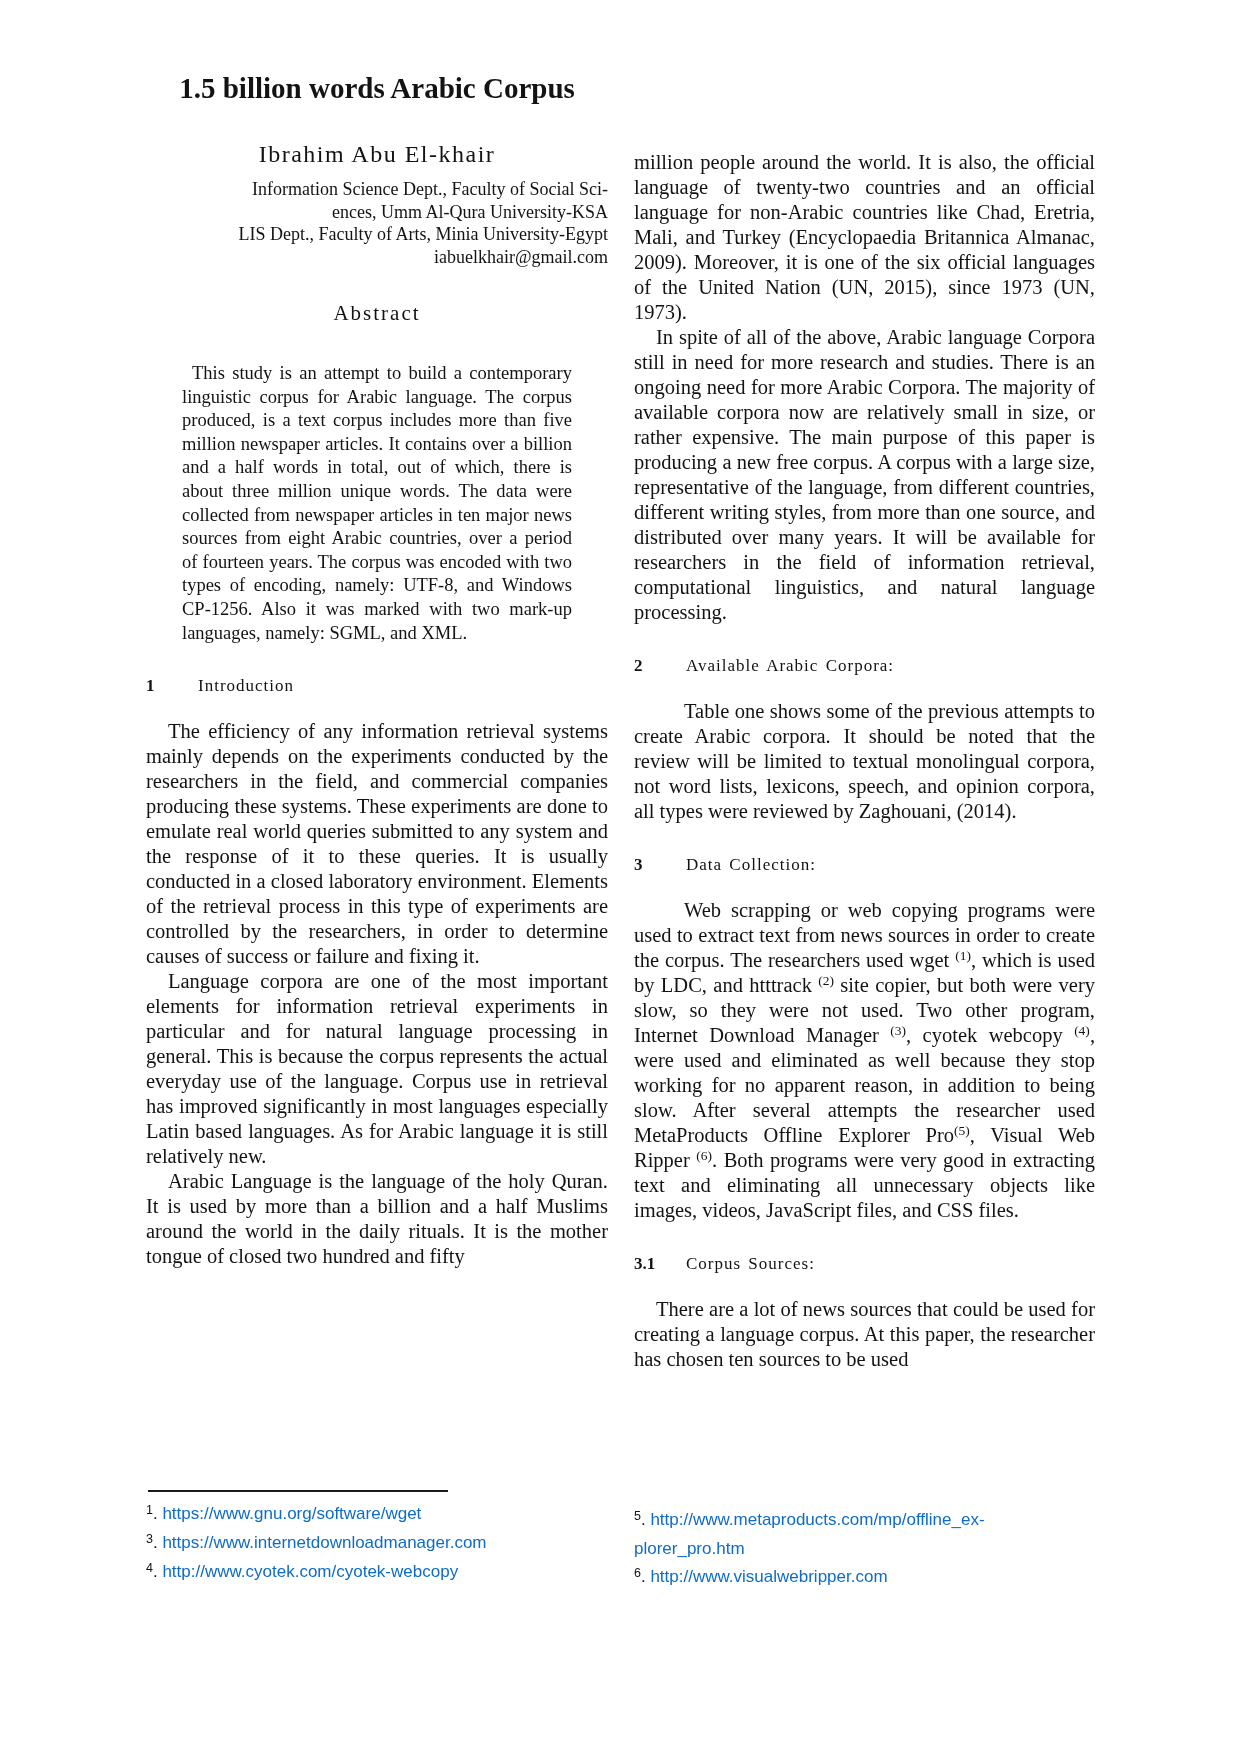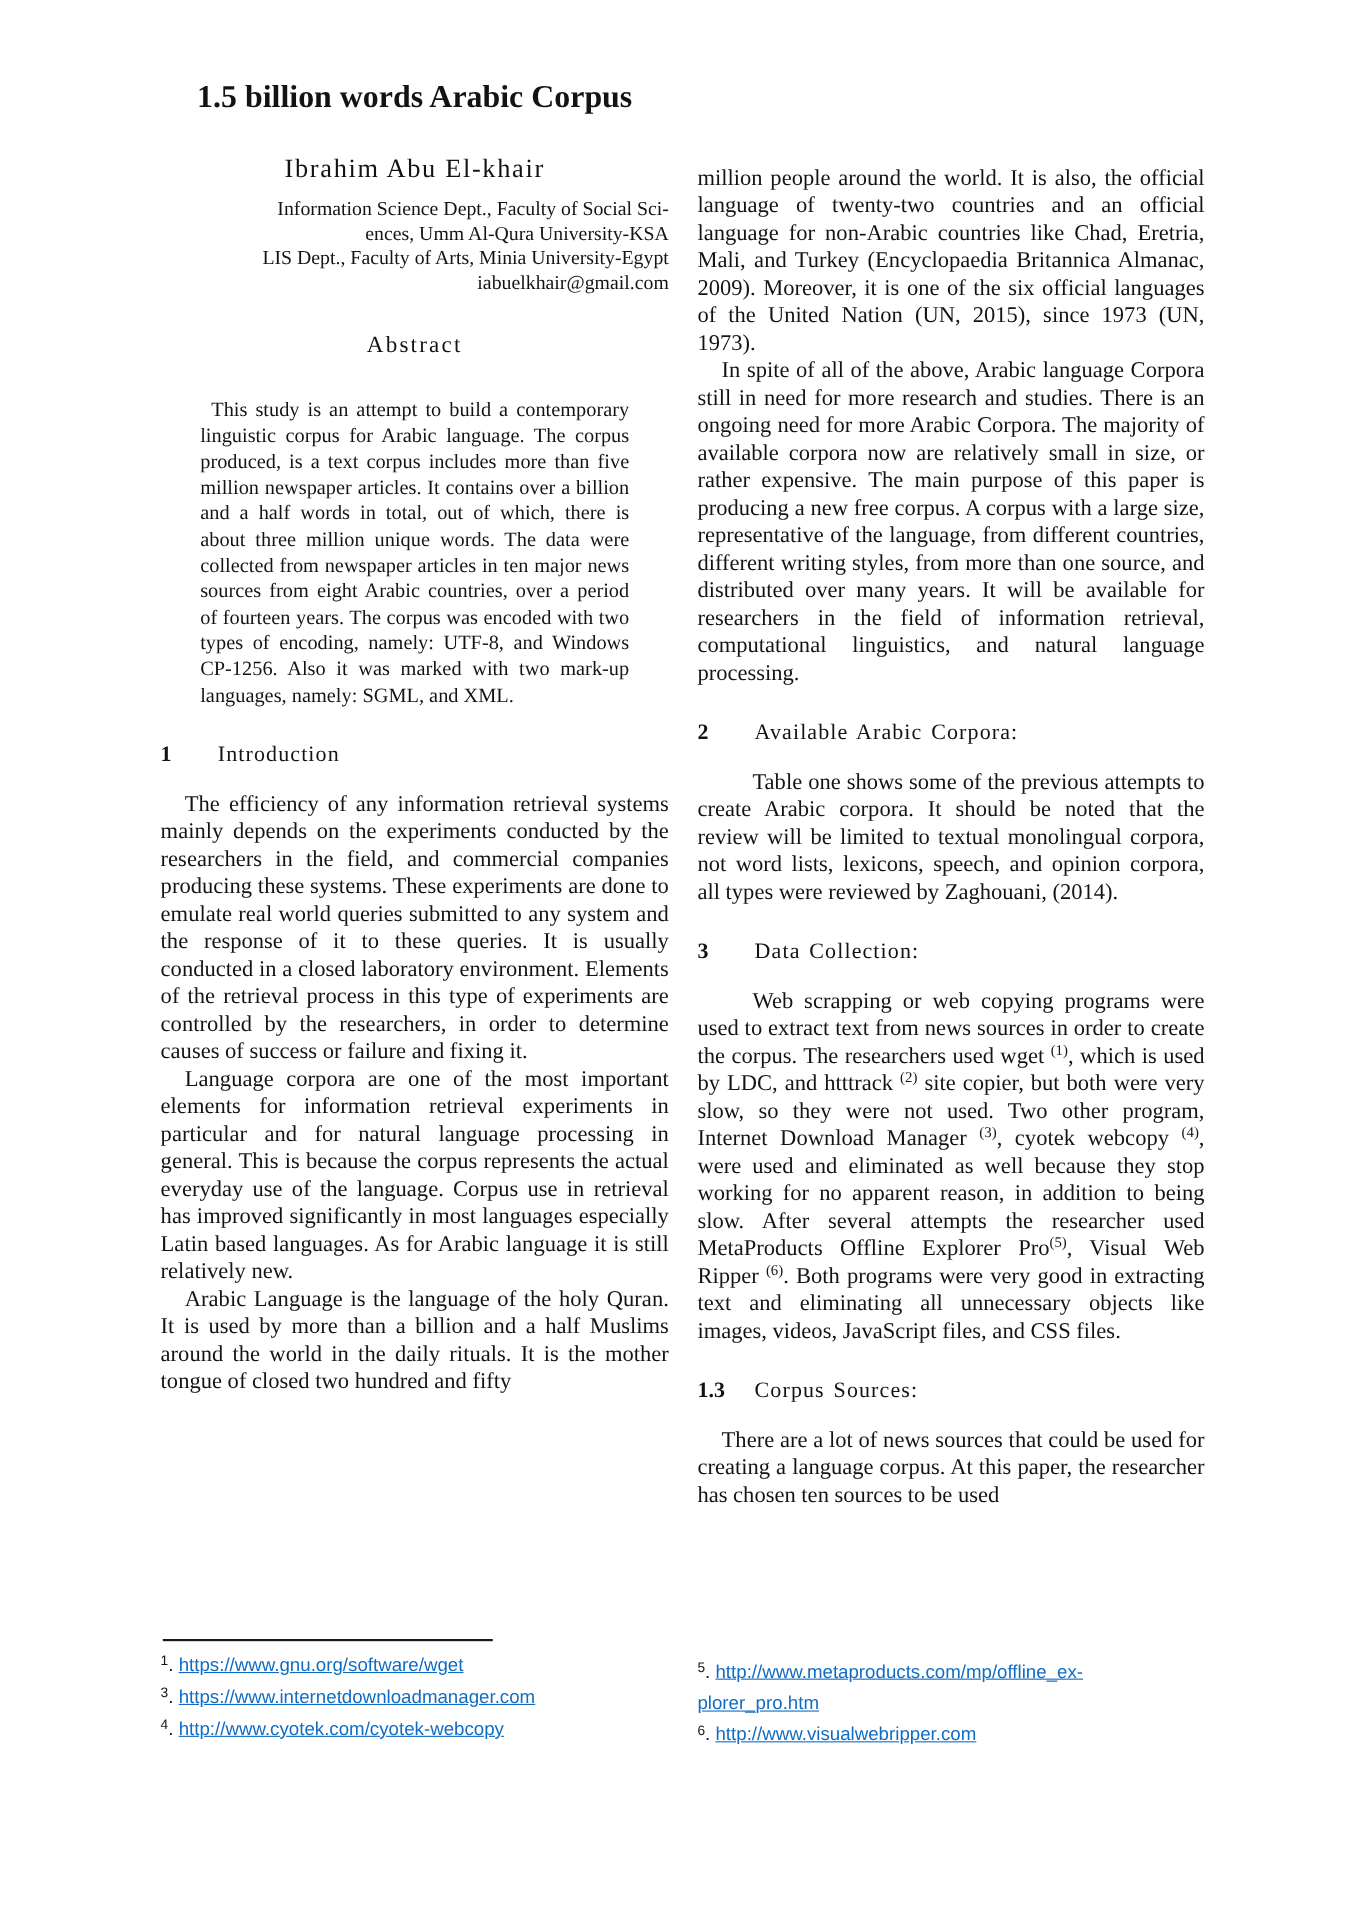--- a/index.html
+++ b/index.html
@@ -14,37 +14,37 @@
   .col { position: absolute; }
   .col-left  { left: 146px; top: 0;     width: 462px; }
   .col-right { left: 634px; top: 150px; width: 461px; }
 
   .paper-title { margin: 68px 0 0; font-size: 29px; line-height: 40px; font-weight: bold; text-align: center; }
   .author-name { margin-top: 30px; font-size: 24px; line-height: 32px; text-align: center; letter-spacing: 1.5px; font-weight: normal; }
   .affil { margin-top: 8px; font-size: 18px; line-height: 22.5px; text-align: right; }
   .abstract-heading { margin-top: 32px; font-size: 21px; line-height: 26px; text-align: center; letter-spacing: 2px; }
   .abstract-body { margin: 36px 0 0; padding: 0 36px; font-size: 18.5px; line-height: 23.6px; text-align: justify; text-indent: 10px; }
 
-  .sec-heading { margin: 28px 0 20px; font-size: 20px; line-height: 26px; white-space: nowrap; }
+  .sec-heading { margin: 28px 0 20px; font-size: 17px; line-height: 26px; white-space: nowrap; }
   .sec-num { font-weight: bold; display: inline-block; min-width: 52px; }
   .sec-text { letter-spacing: 1px; word-spacing: 2px; }
 
   .para { margin: 0; font-size: 20.5px; line-height: 25px; text-align: justify; }
   .ind-none   { text-indent: 0; }
   .ind-normal { text-indent: 22px; }
   .ind-wide   { text-indent: 50px; }
 
   .supref { font-size: 13.5px; position: relative; top: -7px; line-height: 0; }
 
   .footnotes { position: absolute; font-family: "Liberation Sans", sans-serif; font-size: 17px; line-height: 28px; }
   .footnotes-left  { left: 146px; top: 1490px; width: 462px; }
   .footnotes-right { left: 634px; top: 1506px; width: 461px; }
   .fn-rule { width: 300px; height: 0; border-top: 2px solid var(--rule, #1a1a1a); margin: 0 0 8px 2px; }
   .fn-num  { font-size: 12.5px; position: relative; top: -5px; }
-  .fn-link { color: var(--link, #0f6cc4); text-decoration: underline; cursor: pointer; }
+  .fn-link { color: var(--link, #0f6cc4); cursor: pointer; }
 </style>
 </head>
 <body>
 
 <div class="page">
 
   <div class="col col-left">
     <h1 class="paper-title">1.5 billion words Arabic Corpus</h1>
     <div class="author-name">Ibrahim Abu El-khair</div>
     <div class="affil" id="affil">
@@ -64,21 +64,21 @@
   </div>
 
   <div class="col col-right">
     <div id="right-flow">
         <p class="para ind-none">million people around the world. It is also, the official language of twenty-two countries and an official language for non-Arabic countries like Chad, Eretria, Mali, and Turkey (Encyclopaedia Britannica Almanac, 2009). Moreover, it is one of the six official languages of the United Nation (UN, 2015), since 1973 (UN, 1973).</p>
         <p class="para ind-normal">In spite of all of the above, Arabic language Corpora still in need for more research and studies. There is an ongoing need for more Arabic Corpora. The majority of available corpora now are relatively small in size, or rather expensive. The main purpose of this paper is producing a new free corpus. A corpus with a large size, representative of the language, from different countries, different writing styles, from more than one source, and distributed over many years. It will be available for researchers in the field of information retrieval, computational linguistics, and natural language processing.</p>
         <div class="sec-heading"><span class="sec-num">2</span><span class="sec-text">Available Arabic Corpora:</span></div>
         <p class="para ind-wide">Table one shows some of the previous attempts to create Arabic corpora. It should be noted that the review will be limited to textual monolingual corpora, not word lists, lexicons, speech, and opinion corpora, all types were reviewed by Zaghouani, (2014).</p>
         <div class="sec-heading"><span class="sec-num">3</span><span class="sec-text">Data Collection:</span></div>
         <p class="para ind-wide">Web scrapping or web copying programs were used to extract text from news sources in order to create the corpus. The researchers used wget <span class="supref">(1)</span>, which is used by LDC, and htttrack <span class="supref">(2)</span> site copier, but both were very slow, so they were not used. Two other program, Internet Download Manager <span class="supref">(3)</span>, cyotek webcopy <span class="supref">(4)</span>, were used and eliminated as well because they stop working for no apparent reason, in addition to being slow. After several attempts the researcher used MetaProducts Offline Explorer Pro<span class="supref">(5)</span>, Visual Web Ripper <span class="supref">(6)</span>. Both programs were very good in extracting text and eliminating all unnecessary objects like images, videos, JavaScript files, and CSS files.</p>
-        <div class="sec-heading"><span class="sec-num">1.3</span><span class="sec-text">Corpus Sources:</span></div>
+        <div class="sec-heading"><span class="sec-num">3.1</span><span class="sec-text">Corpus Sources:</span></div>
         <p class="para ind-normal">There are a lot of news sources that could be used for creating a language corpus. At this paper, the researcher has chosen ten sources to be used</p>
       </div>
   </div>
 
   <div class="footnotes footnotes-left" id="fn-left">
       <div class="fn-rule"></div>
       <div class="fn-item"><span class="fn-num">1</span>. <a class="fn-link">https://www.gnu.org/software/wget</a></div>
       <div class="fn-item"><span class="fn-num">3</span>. <a class="fn-link">https://www.internetdownloadmanager.com</a></div>
       <div class="fn-item"><span class="fn-num">4</span>. <a class="fn-link">http://www.cyotek.com/cyotek-webcopy</a></div>
     </div>

